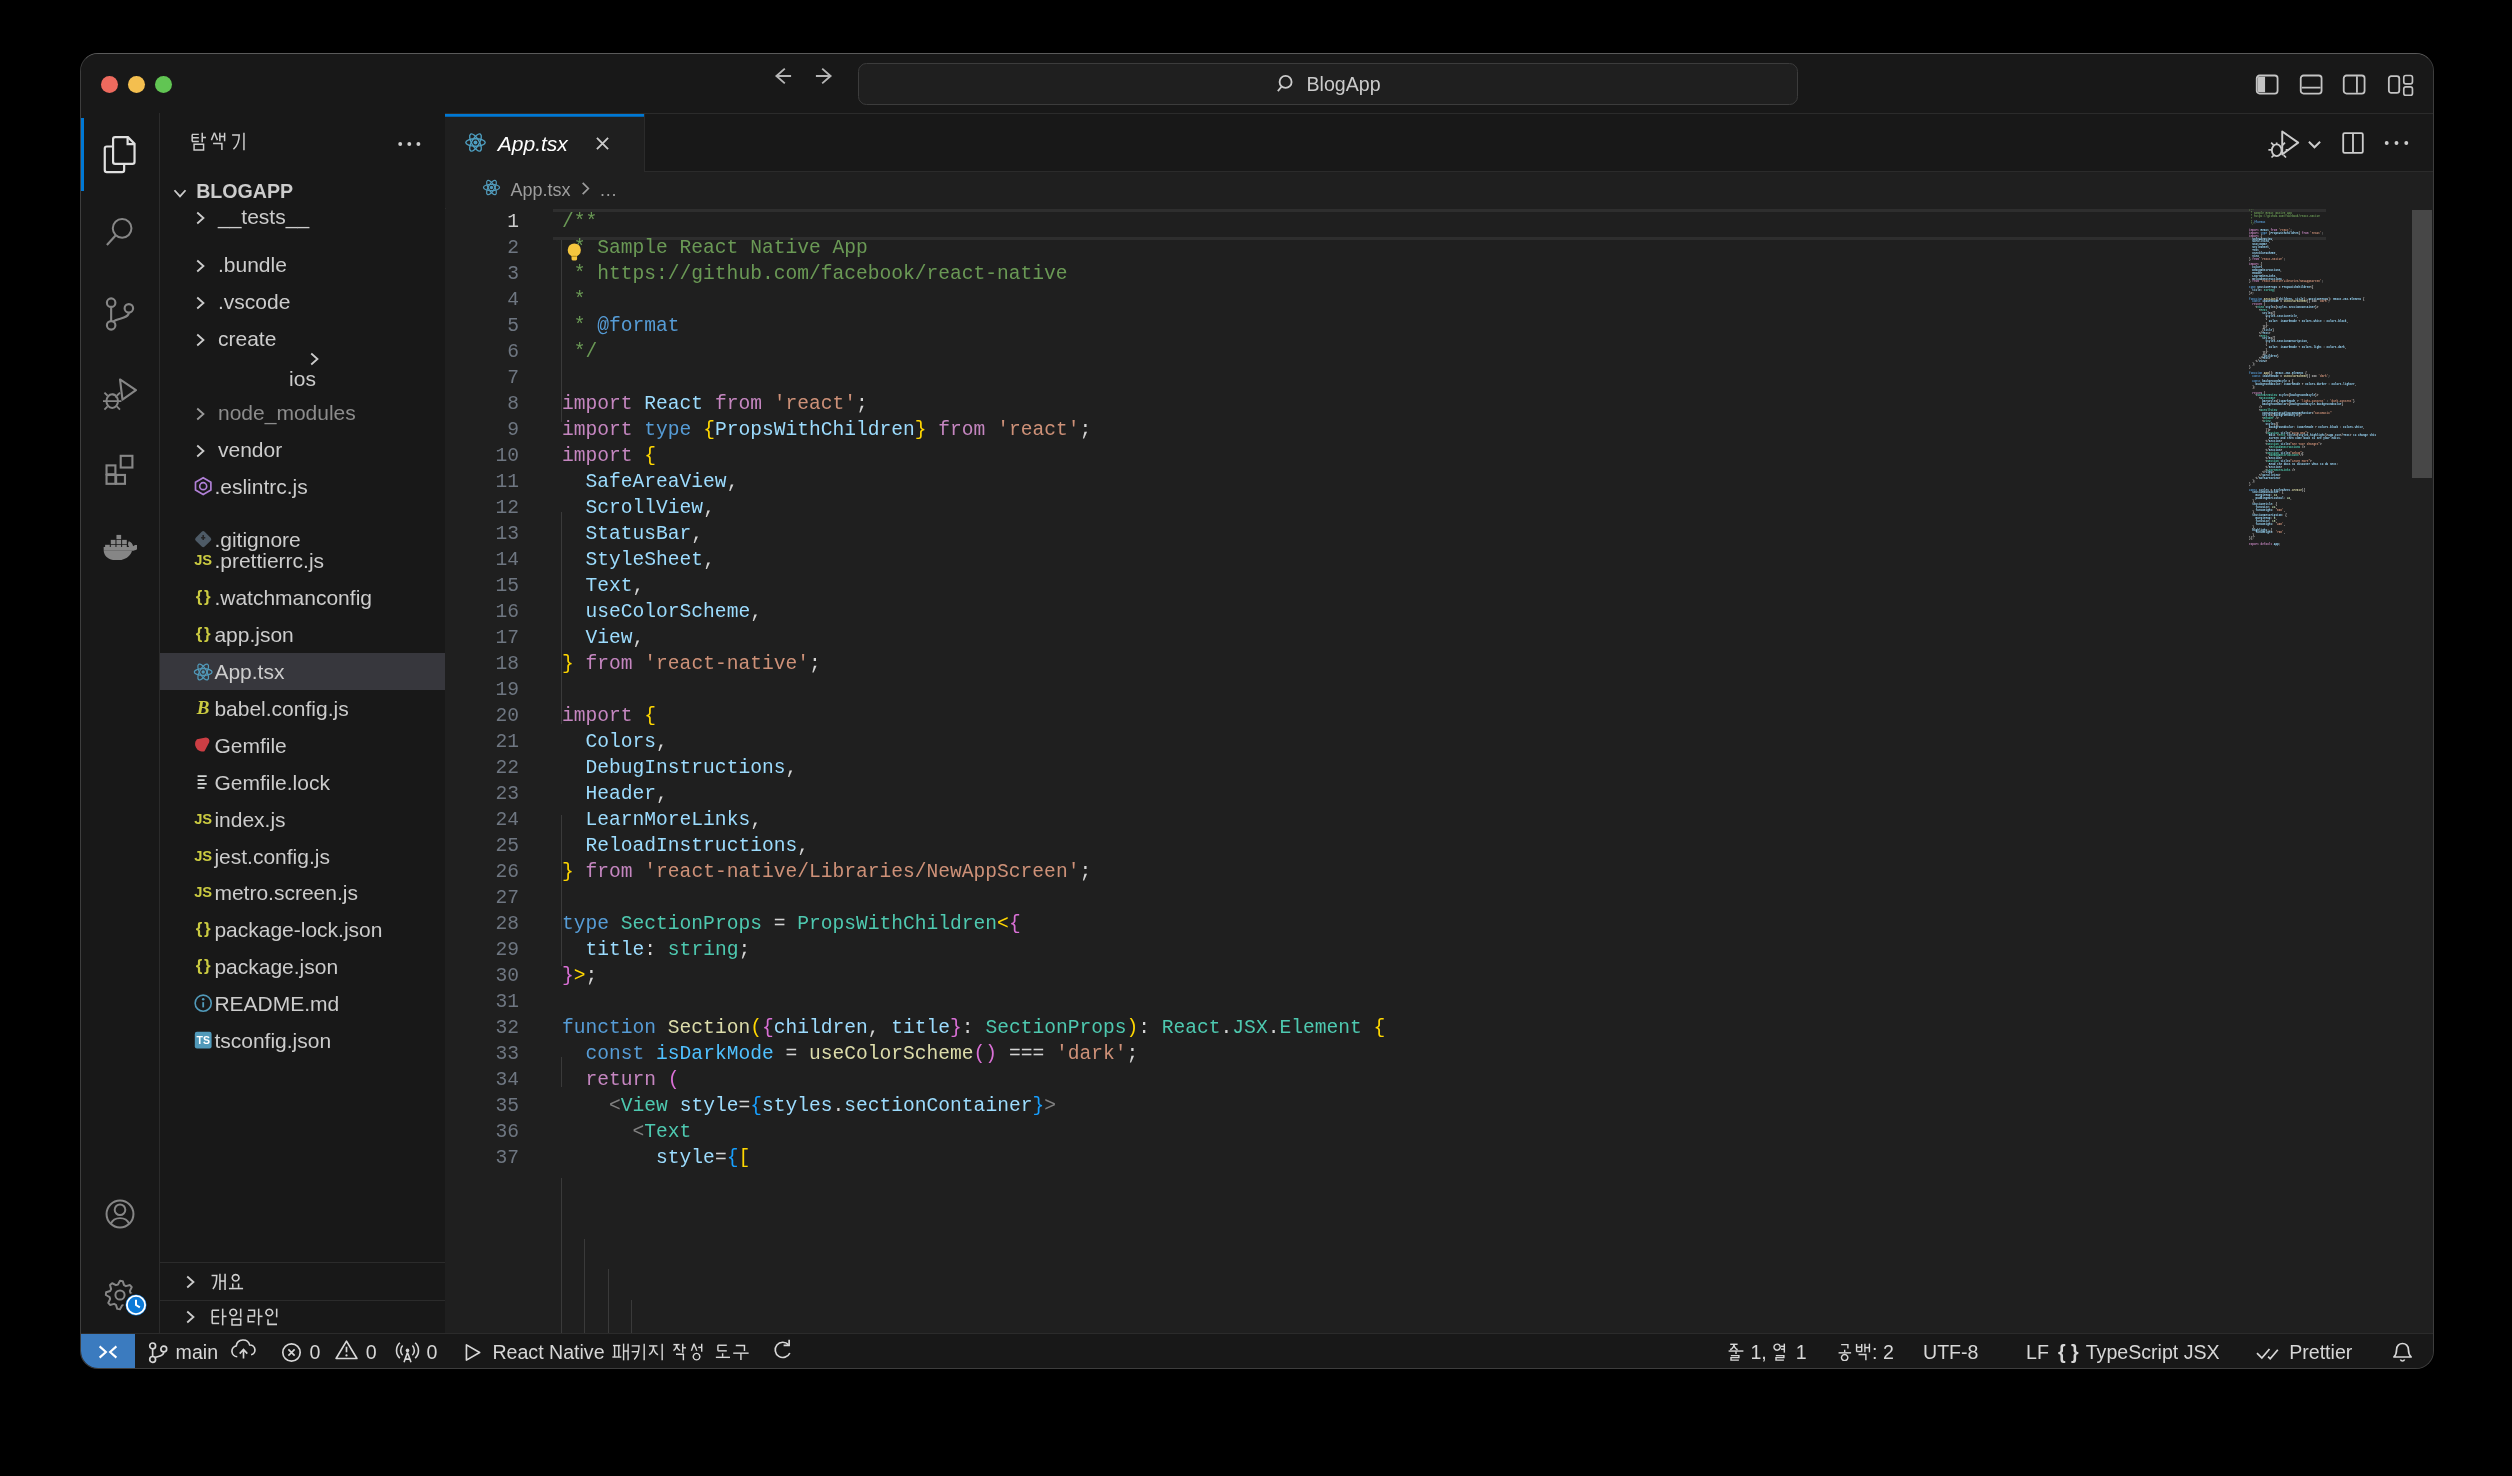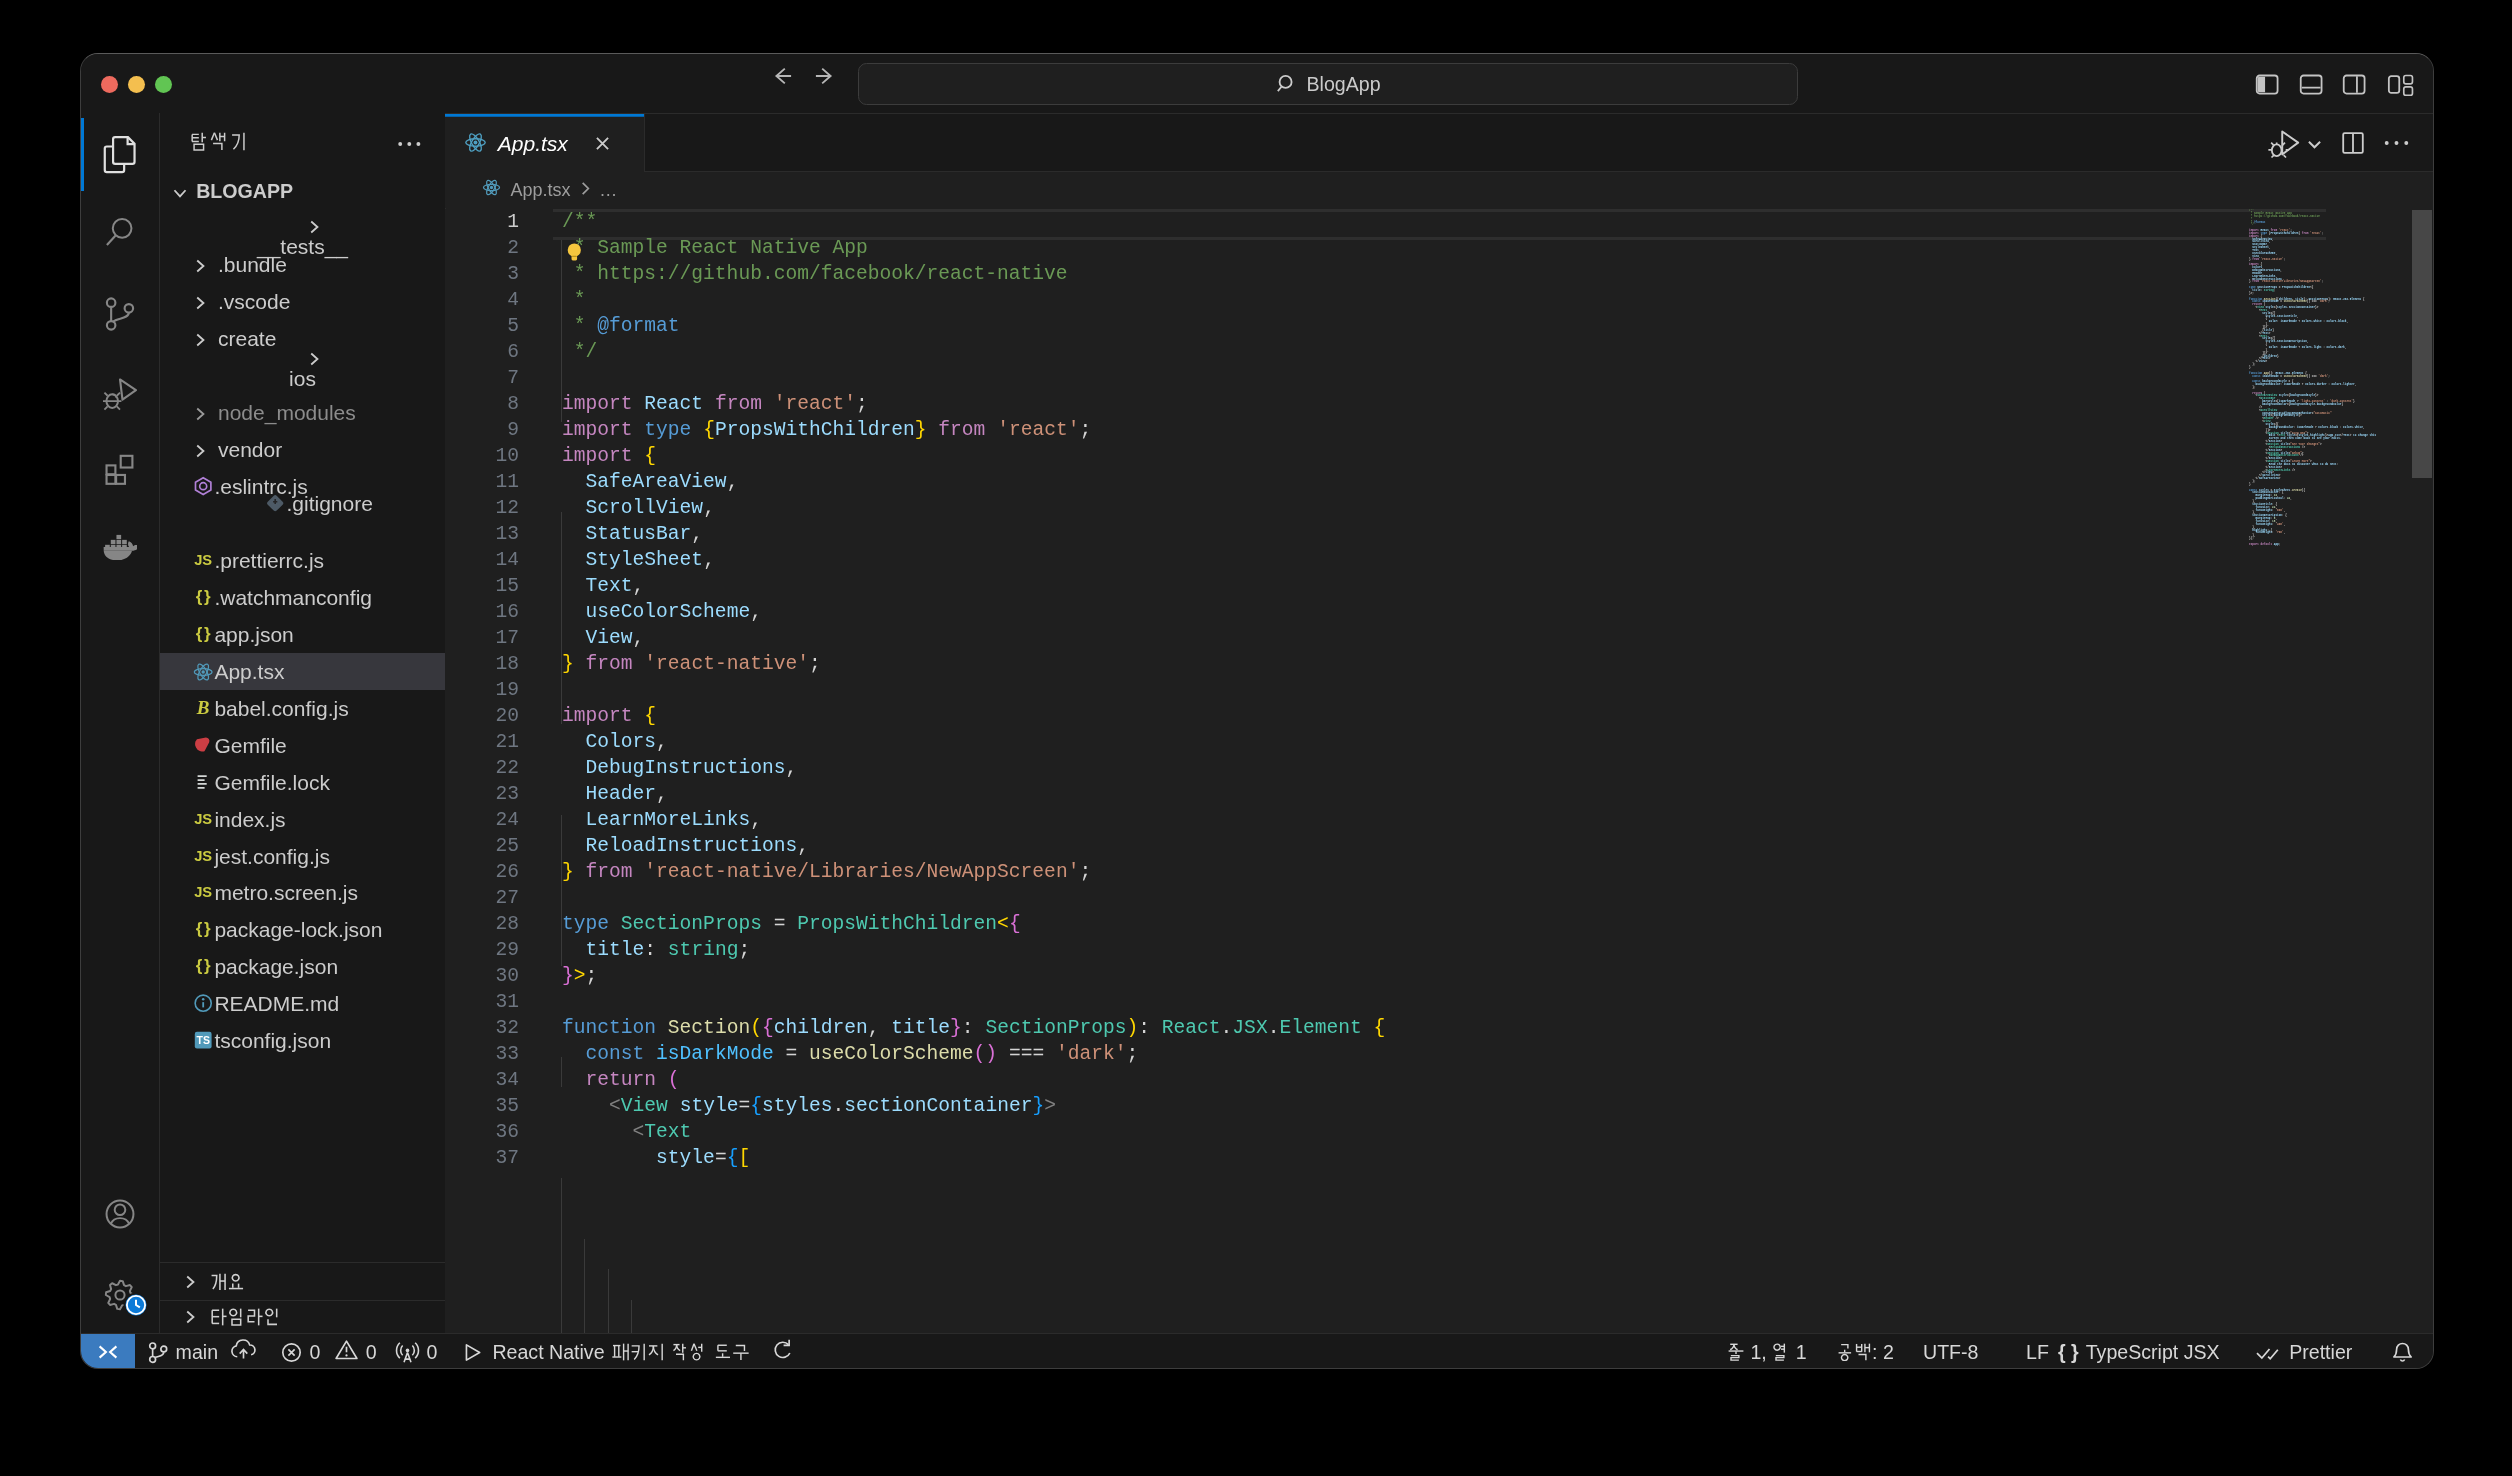--- a/index.html
+++ b/index.html
@@ -176,21 +176,21 @@
           <circle cx="6" cy="10" r="2.8" fill="#cccccc"></circle>
           <circle cx="19" cy="10" r="2.8" fill="#cccccc"></circle>
           <circle cx="32" cy="10" r="2.8" fill="#cccccc"></circle>
         </svg></div>
 <div class="row" style="top:60px;">
         <span class="chev" style="margin-left:10.5px;margin-right:7.7px"><svg width="18" height="18" viewBox="0 0 26 26" style="">
             <path d="M5,9 L13,18 L21,9" stroke="#cccccc" stroke-width="2.6" fill="none"></path>
           </svg></span>
         <span class="nm" style="font-weight:bold;font-size:19.6px">BLOGAPP</span>
       </div>
-<div class="row" style="top:104px;flex-direction:column;">
+<div class="row" style="top:85px;">
         <span class="chev"><svg width="18" height="18" viewBox="0 0 26 26" style="">
             <path d="M9,5 L18,13 L9,21" stroke="#cccccc" stroke-width="2.6" fill="none"></path>
           </svg></span>
         <span class="nm" style="color:#cccccc">__tests__</span>
       </div>
 <div class="row" style="top:133px;">
         <span class="chev"><svg width="18" height="18" viewBox="0 0 26 26" style="">
             <path d="M9,5 L18,13 L9,21" stroke="#cccccc" stroke-width="2.6" fill="none"></path>
           </svg></span>
         <span class="nm" style="color:#cccccc">.bundle</span>
@@ -227,21 +227,21 @@
       </div>
 <div class="row" style="top:355px;">
         <span class="fico">
           <svg width="22.4" height="22.4" viewBox="0 0 32 32" style="">
             <path d="M16,4 L27,10.5 V21.5 L16,28 L5,21.5 V10.5 Z" stroke="#b180d7" stroke-width="2.4" fill="none"></path>
             <circle cx="16" cy="16" r="5" stroke="#b180d7" stroke-width="2.4" fill="none"></circle>
           </svg>
         </span>
         <span class="nm" style="color:#cccccc">.eslintrc.js</span>
       </div>
-<div class="row" style="top:372px;justify-content:center;">
+<div class="row" style="top:408px;">
         <span class="fico">
           <svg width="22.4" height="22.4" viewBox="0 0 32 32" style="">
             <g transform="rotate(45 16 16)">
               <rect x="7" y="7" width="18" height="18" rx="3" fill="#4d5a66"></rect>
             </g>
             <path d="M16,10 v7 M13,14 h6" stroke="#252526" stroke-width="2.2"></path>
           </svg>
         </span>
         <span class="nm" style="color:#cccccc">.gitignore</span>
       </div>

